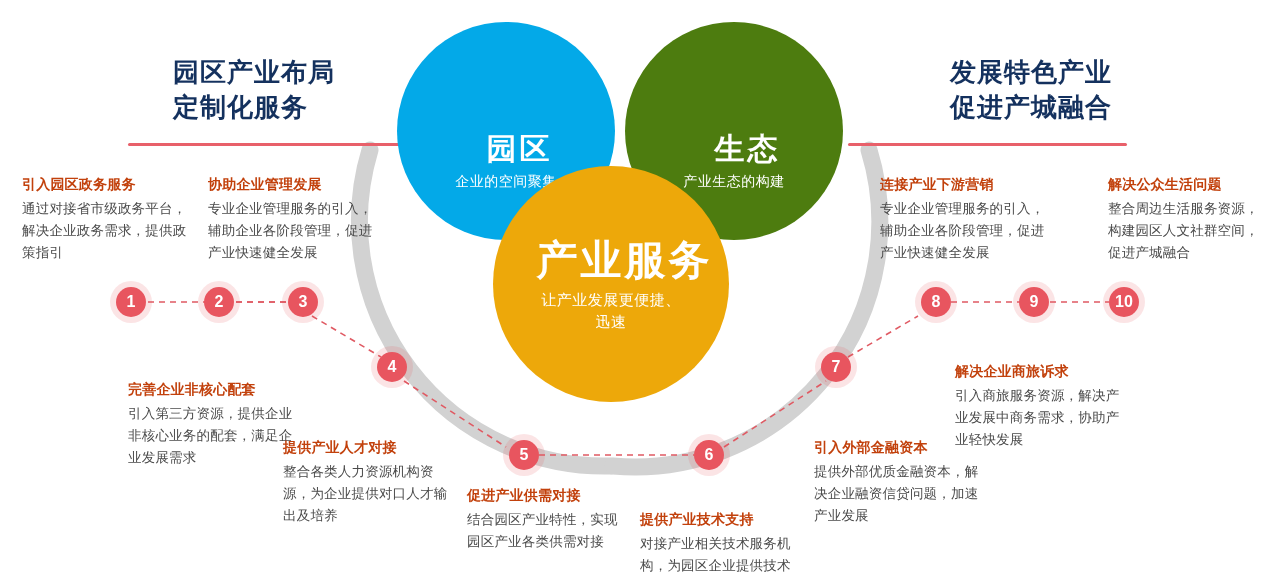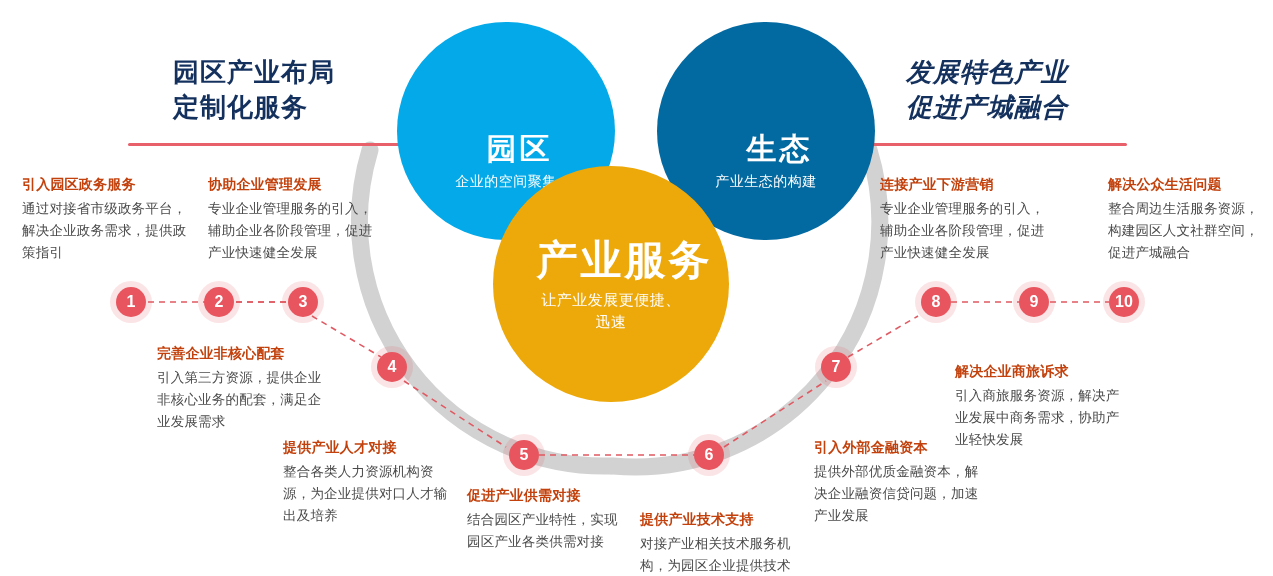--- a/index.html
+++ b/index.html
@@ -24,27 +24,27 @@
   .headline{
     position:absolute;
     color:#14315e;
     font-weight:bold;
     font-size:26px;
     line-height:1.33;
     letter-spacing:1px;
     white-space:pre-line;
   }
   #headline-left{left:173px;top:55px;}
-  #headline-right{left:906px;top:55px;font-style:italic;}
+  #headline-right{left:950px;top:55px;}
 
   
   .circ{position:absolute;border-radius:50%;display:flex;flex-direction:column;
         align-items:center;justify-content:center;color:#fff;text-align:center;}
   #circle-park{left:397px;top:22px;width:218px;height:218px;background:#03a9e8;}
-  #circle-eco{left:657px;top:22px;width:218px;height:218px;background:#0369a1;}
+  #circle-eco{left:625px;top:22px;width:218px;height:218px;background:#4d7c0f;}
   #circle-service{left:493px;top:166px;width:236px;height:236px;background:#eda80a;}
 
   .circ .ttl{font-size:30px;font-weight:bold;letter-spacing:3px;line-height:1.2;margin-left:27px;}
   .circ .sub{font-size:14px;line-height:1.45;margin-top:4px;letter-spacing:.5px;}
   #circle-park .ttl,#circle-eco .ttl{margin-top:60px;}
   #circle-service .ttl{font-size:41px;}
   #circle-service .sub{font-size:15px;width:150px;}
 
   
   .node{
@@ -117,21 +117,21 @@
 
   <div id="items-layer">
       <div class="tb" style="left: 22px; top: 174px; width: 175px;">
         <div class="h">引入园区政务服务</div>
         <div class="b">通过对接省市级政务平台，解决企业政务需求，提供政策指引</div>
       </div>
       <div class="tb" style="left: 208px; top: 174px; width: 170px;">
         <div class="h">协助企业管理发展</div>
         <div class="b">专业企业管理服务的引入，辅助企业各阶段管理，促进产业快速健全发展</div>
       </div>
-      <div class="tb" style="left: 128px; top: 343px; width: 178px; margin-left: 29px;">
+      <div class="tb" style="left: 128px; top: 379px; width: 178px;">
         <div class="h">完善企业非核心配套</div>
         <div class="b">引入第三方资源，提供企业非核心业务的配套，满足企业发展需求</div>
       </div>
       <div class="tb" style="left: 283px; top: 437px; width: 175px;">
         <div class="h">提供产业人才对接</div>
         <div class="b">整合各类人力资源机构资源，为企业提供对口人才输出及培养</div>
       </div>
       <div class="tb" style="left: 467px; top: 485px; width: 160px;">
         <div class="h">促进产业供需对接</div>
         <div class="b">结合园区产业特性，实现园区产业各类供需对接</div>

